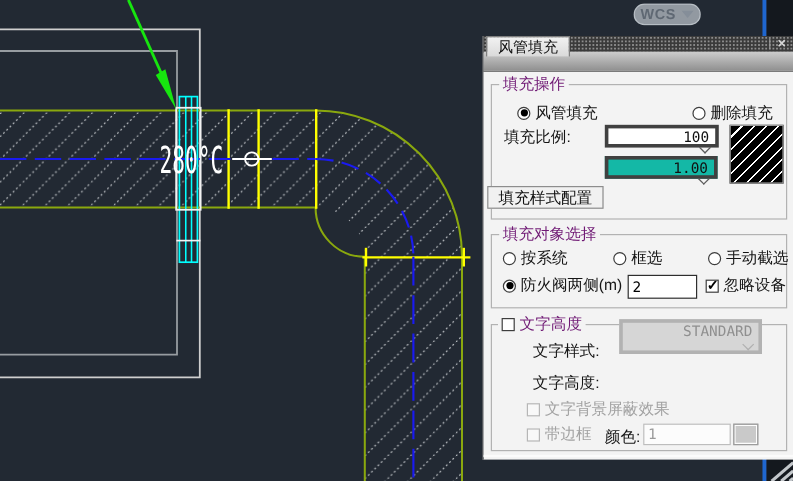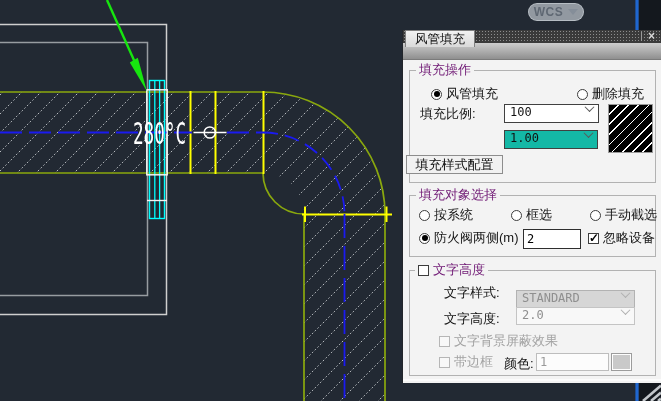--- a/index.html
+++ b/index.html
@@ -43,22 +43,22 @@
 
   
   .radio{width:11px;height:11px;border:1px solid #3d3d3d;border-radius:50%;background:#fff;
        position:relative;flex:none;box-sizing:border-box;}
   .radio.sel::after{content:"";position:absolute;inset:1.5px;background:#000;border-radius:50%;}
   .cb{width:11px;height:11px;border:1px solid #3d3d3d;background:#fff;position:relative;flex:none;box-sizing:border-box;}
   .cb.checked::after{content:"\2713";position:absolute;left:0px;top:-3px;font-size:12px;font-weight:700;color:#000;}
   .cb.dis{border-color:#b6b6b6;background:#f8f8f8;}
 
   
-  .combo{position:absolute;background:#fff;border:1px solid #404040;display:flex;align-items:flex-start;
-       justify-content:space-between;padding:0 5px;box-sizing:border-box;}
+  .combo{position:absolute;background:#fff;border:3px solid #404040;display:flex;align-items:flex-end;
+       justify-content:space-between;padding:0 5px;box-sizing:border-box;flex-direction:column;}
   .combo .val{font-family:"DejaVu Sans Mono",monospace;font-size:12px;color:#111;}
   .chev{width:6px;height:6px;border-right:1.6px solid #5a5a5a;border-bottom:1.6px solid #5a5a5a;
        transform:rotate(45deg) translate(-1px,-1px);flex:none;}
   .combo.grayed{background:#14b8a6;}
   .combo.disgray{background:#d6d6d6;border-color:#b2b2b2;}
   .combo.diswhite{background:#f8f8f8;border-color:#c4c4c4;}
   .combo.disgray .val,.combo.diswhite .val{color:#8f8f8f;}
   .combo.disgray .chev,.combo.diswhite .chev{border-color:#b0b0b0;}
 
   .btn{position:absolute;background:#f1f1f1;border:1px solid #8d8d8d;display:flex;align-items:center;
@@ -214,30 +214,26 @@
       <span>忽略设备</span>
     </div>
 
     <div class="grp" style="left:6px;top:240px;width:247px;height:106px;"></div>
     <div class="row gcap" style="left:12px;top:233px;height:14px;display:flex;">
       <span class="cb"></span>
       <span>文字高度</span>
     </div>
 
     <span class="lbl" style="left:41px;top:255px;">文字样式:</span>
-    <div class="combo disgray" style="left:113px;top:260px;width:119px;height:18px;">
+    <div class="combo disgray" style="left:113px;top:236px;width:119px;height:29px;">
       <span class="val">STANDARD</span>
       <span class="chev"></span>
     </div>
 
     <span class="lbl" style="left:41px;top:281px;">文字高度:</span>
-    <div class="combo diswhite" style="left:113px;top:277px;width:119px;height:18px;">
-      <span class="val">2.0</span>
-      <span class="chev"></span>
-    </div>
 
     <div class="row dis" style="left:36px;top:304px;height:14px;">
       <span class="cb dis"></span>
       <span>文字背景屏蔽效果</span>
     </div>
 
     <div class="row dis" style="left:36px;top:325px;height:14px;">
       <span class="cb dis"></span>
       <span>带边框</span>
     </div>

